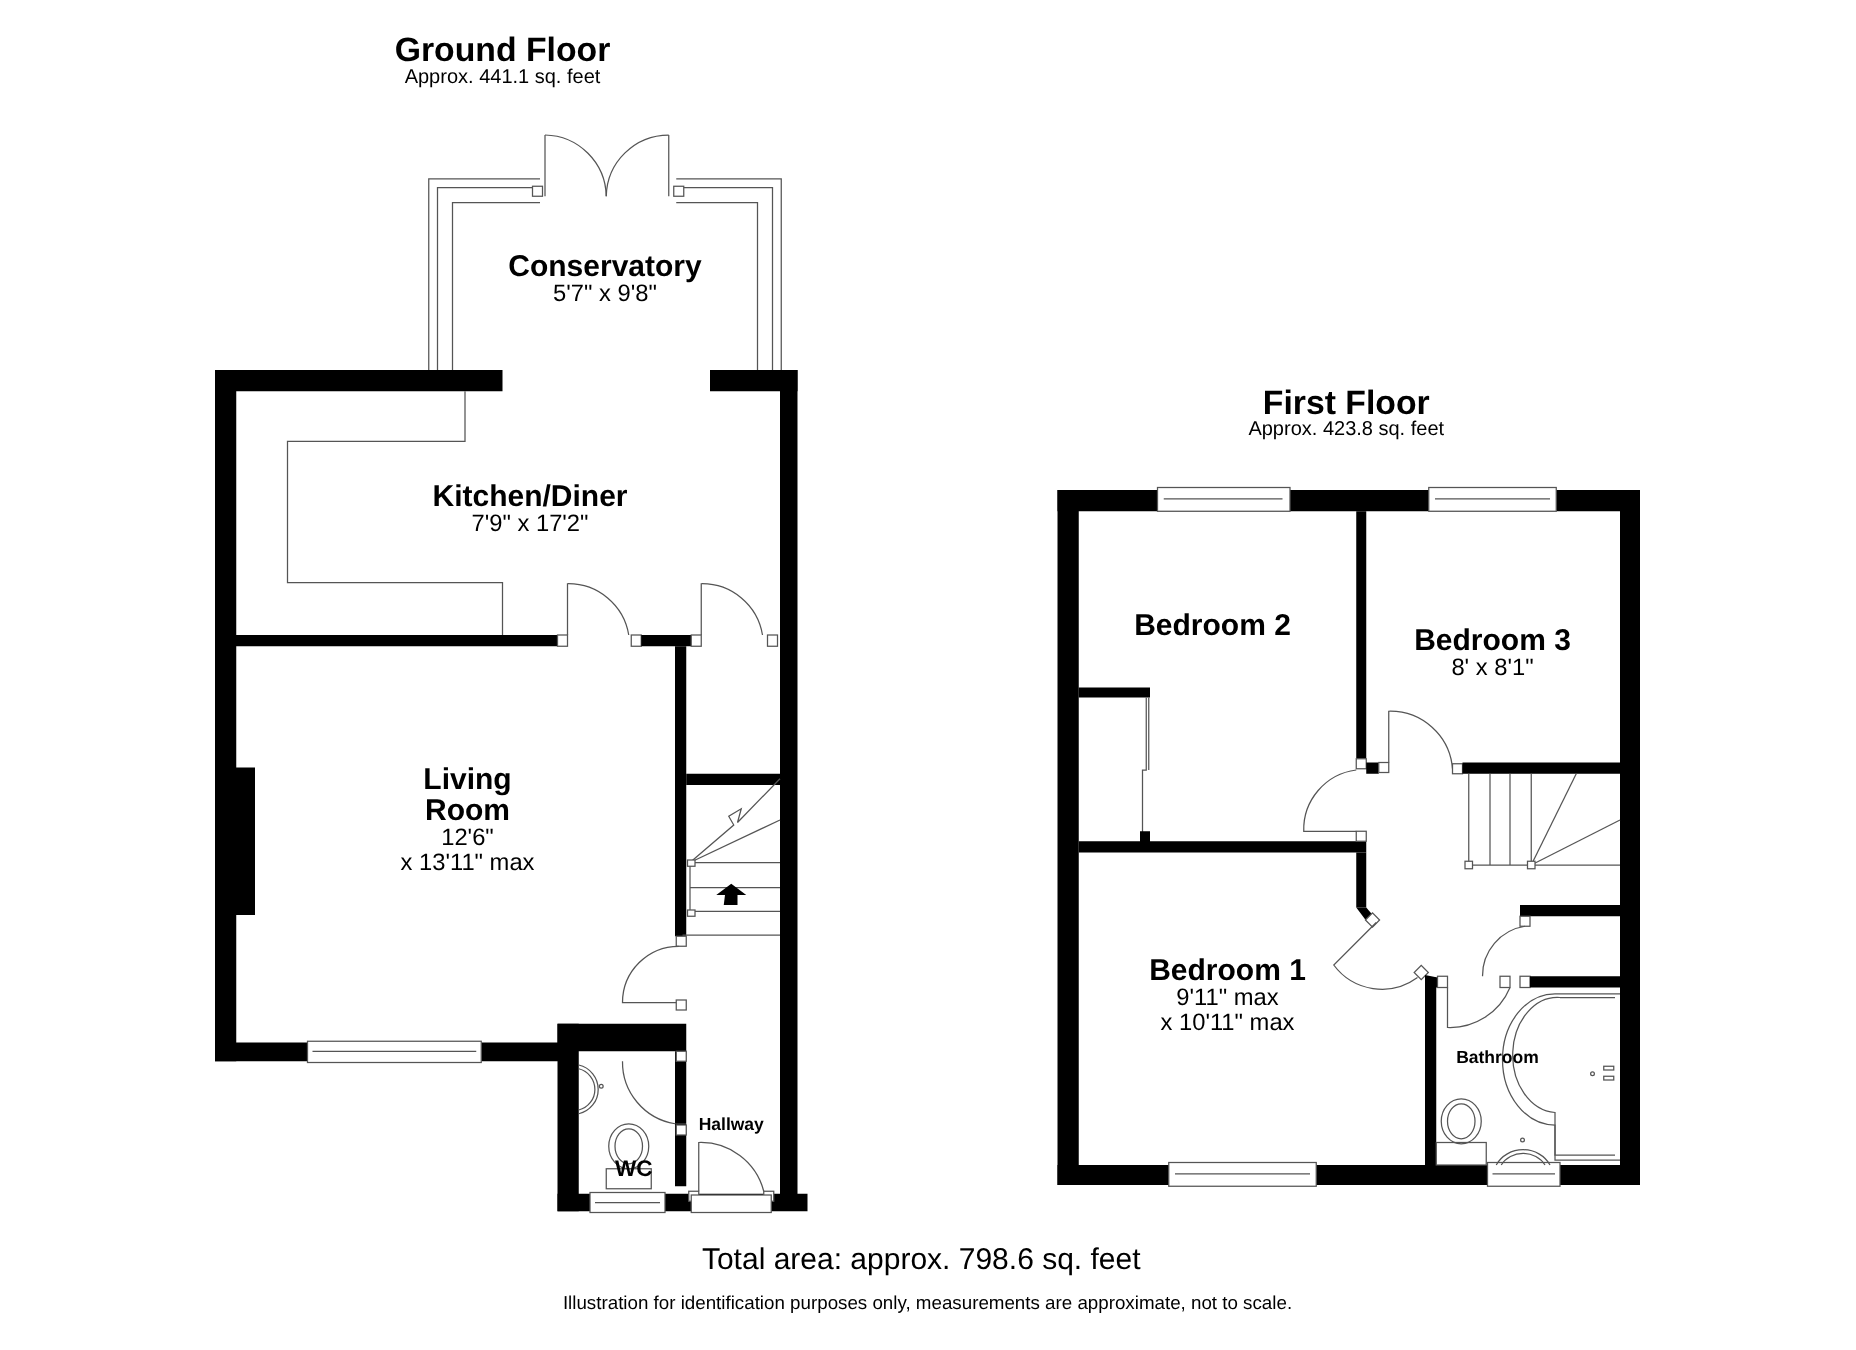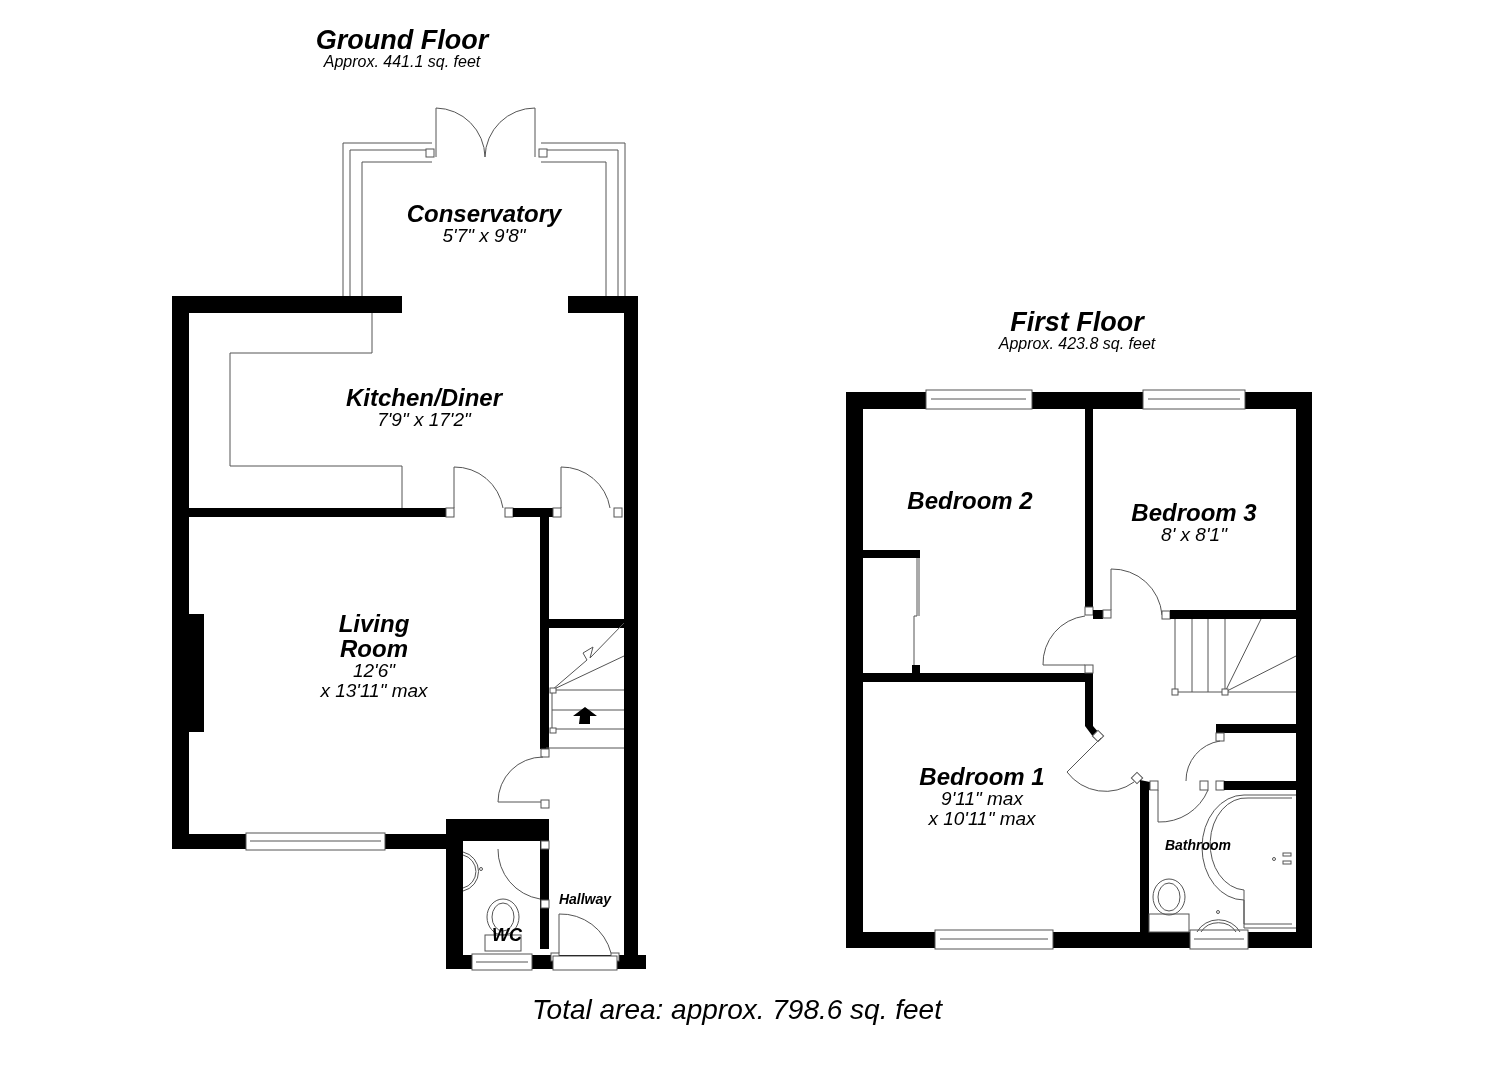--- a/index.html
+++ b/index.html
@@ -2,27 +2,27 @@
 <html><head>
 <meta charset="utf-8">
 <style>
   html, body { margin: 0; padding: 0; background: #ffffff; }
   body { width: 1485px; height: 1080px; position: relative; overflow: hidden; font-family: "Liberation Sans", sans-serif; color: #000; }
   svg { position: absolute; left: 0; top: 0; }
   .wall { fill: #000; }
   .thin { fill: none; stroke: #555; stroke-width: 1; }
   .win { fill: #fff; stroke: #555; stroke-width: 1; }
   .jamb { fill: #fff; stroke: #555; stroke-width: 1; }
-  .lbl { position: absolute; text-align: center; transform: translateX(-50%); white-space: nowrap; line-height: 1.05; font-style: italic; }
+  .lbl { position: absolute; text-align: center; transform: translateX(-50%); white-space: nowrap; line-height: 1.05; }
   .floor-title { font-weight: bold; font-size: 27px; }
   .floor-sub { font-size: 16px; }
   .room-name { font-weight: bold; font-size: 24px; }
   .room-dim { font-size: 19px; }
   .small-room { font-weight: bold; font-size: 14px; }
-  .total { font-size: 28px; }
+  .total { font-size: 24px; }
   .disclaimer { font-size: 15px; line-height: 1.25; }
 </style>
 </head>
 <body>
 
 <svg width="1485" height="1080" viewBox="0 0 1485 1080">
 
   <g>
 
     <g>
@@ -238,13 +238,14 @@
 <div class="lbl" style="left:982px; top:764px;">
   <div class="room-name">Bedroom 1</div>
   <div class="room-dim">9'11" max</div>
   <div class="room-dim">x 10'11" max</div>
 </div>
 
 <div class="lbl small-room" style="left:1198px; top:838px;">Bathroom</div>
 
 <div class="lbl total" style="left:737px; top:995px;">Total area: approx. 798.6 sq. feet</div>
 <div class="lbl disclaimer" style="left:742px; top:1034px;">
+  <div>Illustration for identification purposes only, measurements are approximate, not to scale.</div>
 </div>
 
 </body></html>

